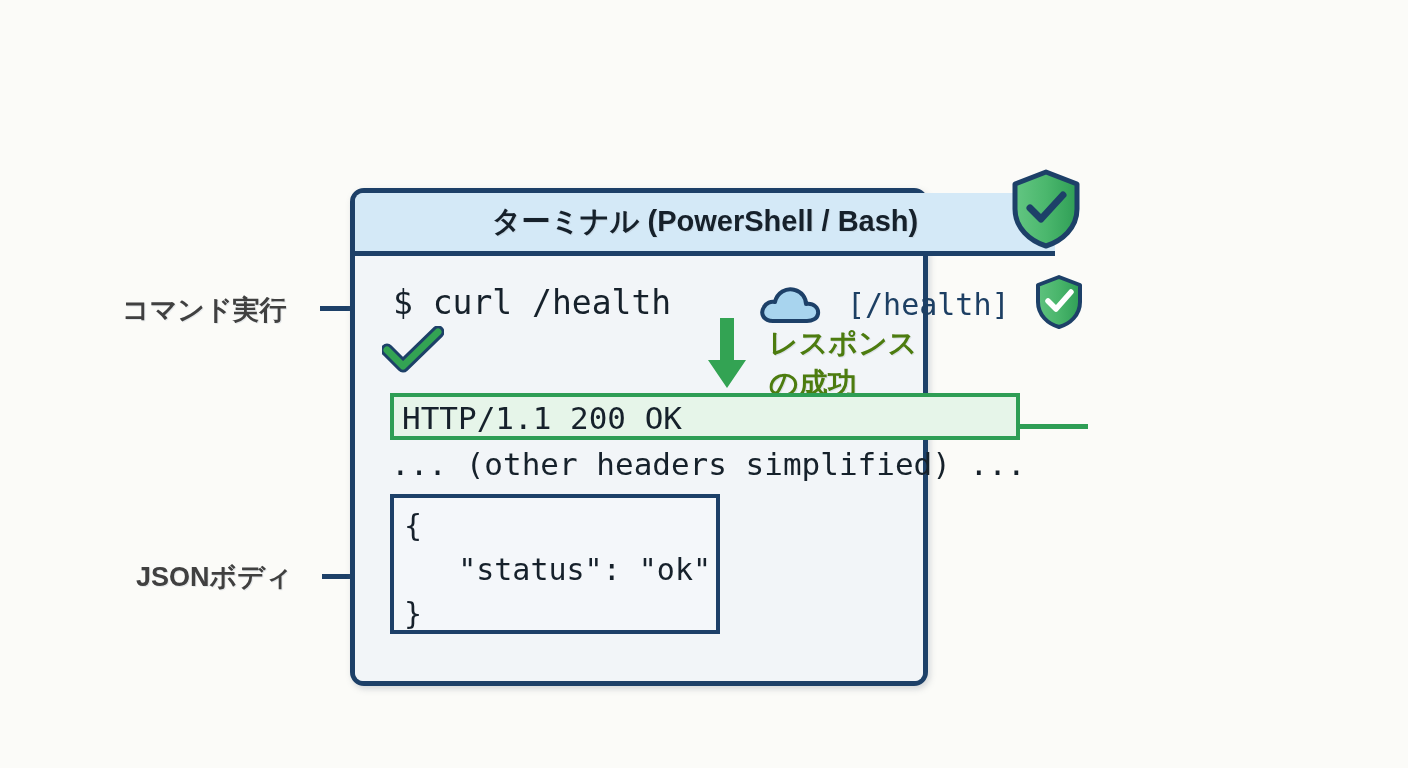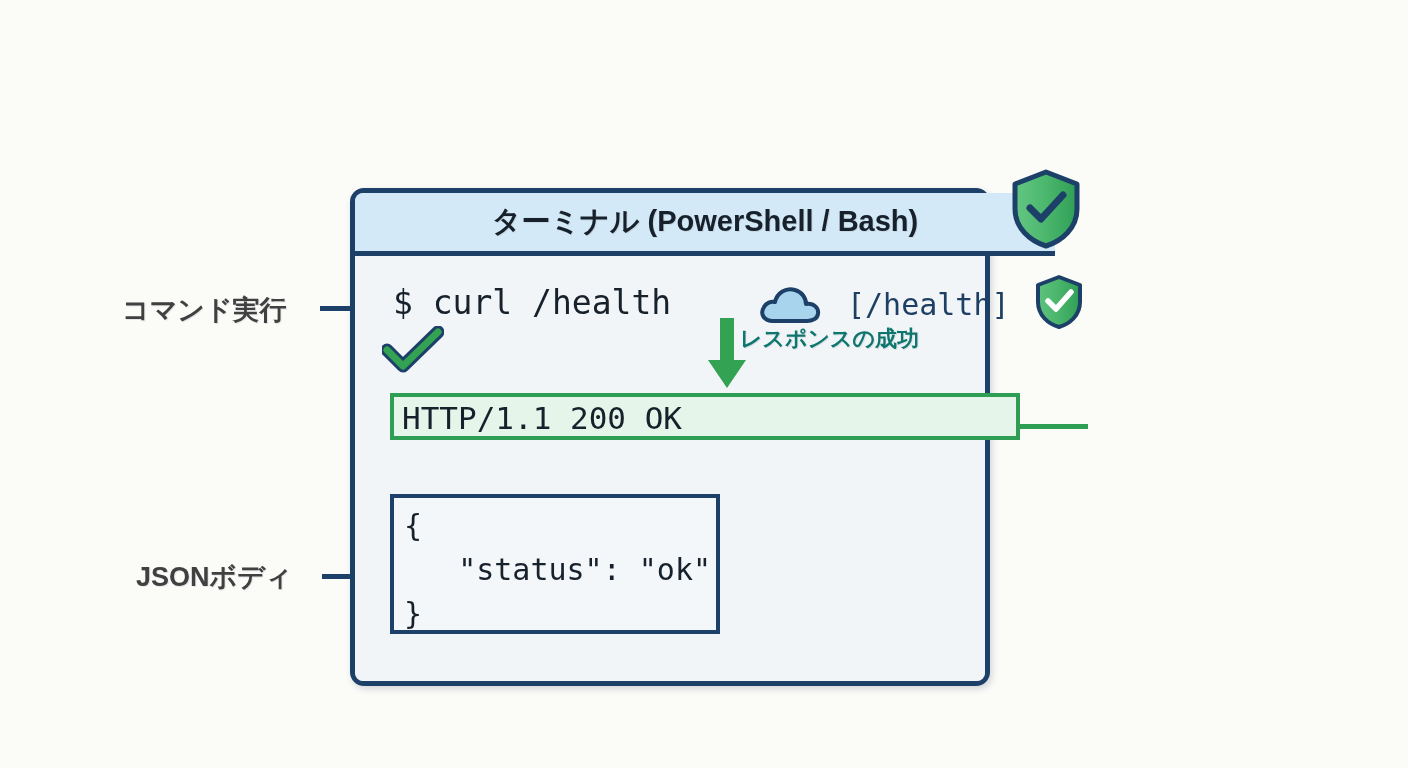--- a/index.html
+++ b/index.html
@@ -33,21 +33,21 @@
     color: #1d3f63;
     letter-spacing: 0.5px;
     text-shadow: 1px 1px 0 rgba(170,180,190,0.45);
   }
 
   
   #terminal-panel {
     position: absolute;
     left: 350px;
     top: 188px;
-    width: 640px;
+    width: 578px;
     height: 498px;
     border: 5px solid #1d4068;
     border-radius: 14px;
     background: #f4f7fa;
     box-sizing: border-box;
     box-shadow: 2px 3px 6px rgba(120,130,145,0.30);
     overflow: visible;
   }
 
   #terminal-header {
@@ -115,25 +115,25 @@
   }
 
   
   #response-arrow {
     position: absolute;
     left: 350px;
     top: 62px;
   }
   #response-success-label {
     position: absolute;
-    left: 385px;
+    left: 414px;
     top: 68px;
-    font-size: 22px;
+    font-size: 29px;
     font-weight: 700;
-    color: #0f766e;
+    color: #4d7c0f;
     text-shadow: 1px 1px 0 rgba(185,195,205,0.4);
   }
 
   
   #http-status-box {
     position: absolute;
     left: 35px;
     top: 137px;
     width: 630px;
     height: 47px;
@@ -298,20 +298,21 @@
         <svg width="44" height="72" viewBox="0 0 44 72">
           <path d="M15 0 L29 0 L29 42 L41 42 L22 70 L3 42 L15 42 Z" fill="#33a353"></path>
         </svg>
       </span>
       <div id="response-success-label">レスポンスの成功</div>
 
       <div id="http-status-box">
         <span id="http-status-text">HTTP/1.1 200 OK</span>
       </div>
 
+      <div id="headers-line">... (other headers simplified) ...</div>
 
       <div id="json-body-box">
         <div class="json-line">{</div>
         <div class="json-line">   "status": "ok"</div>
         <div class="json-line">}</div>
       </div>
 
     </div>
   </div>
 

